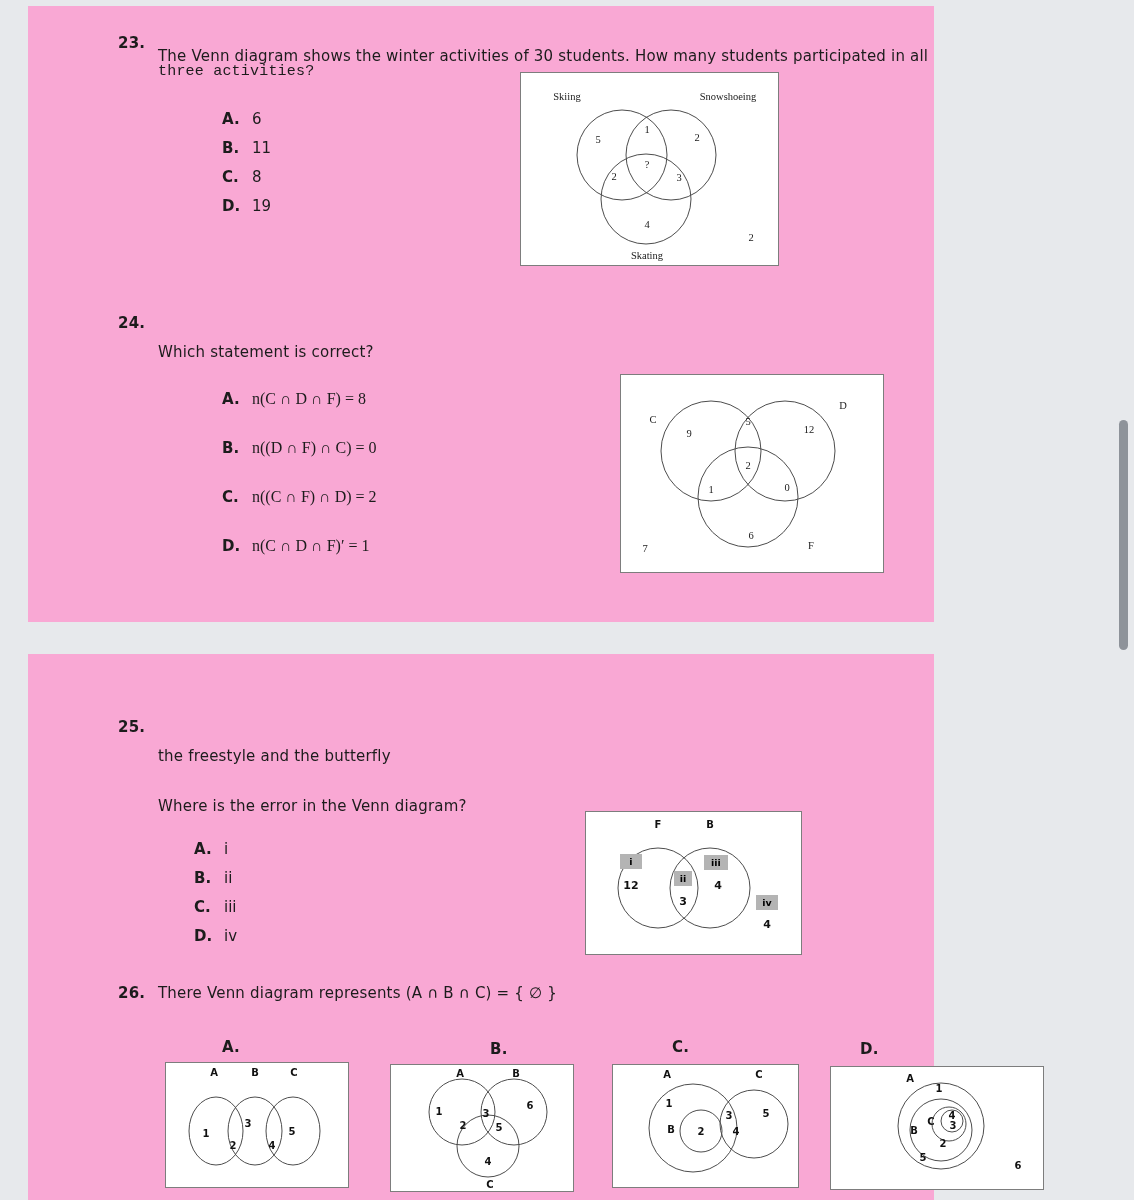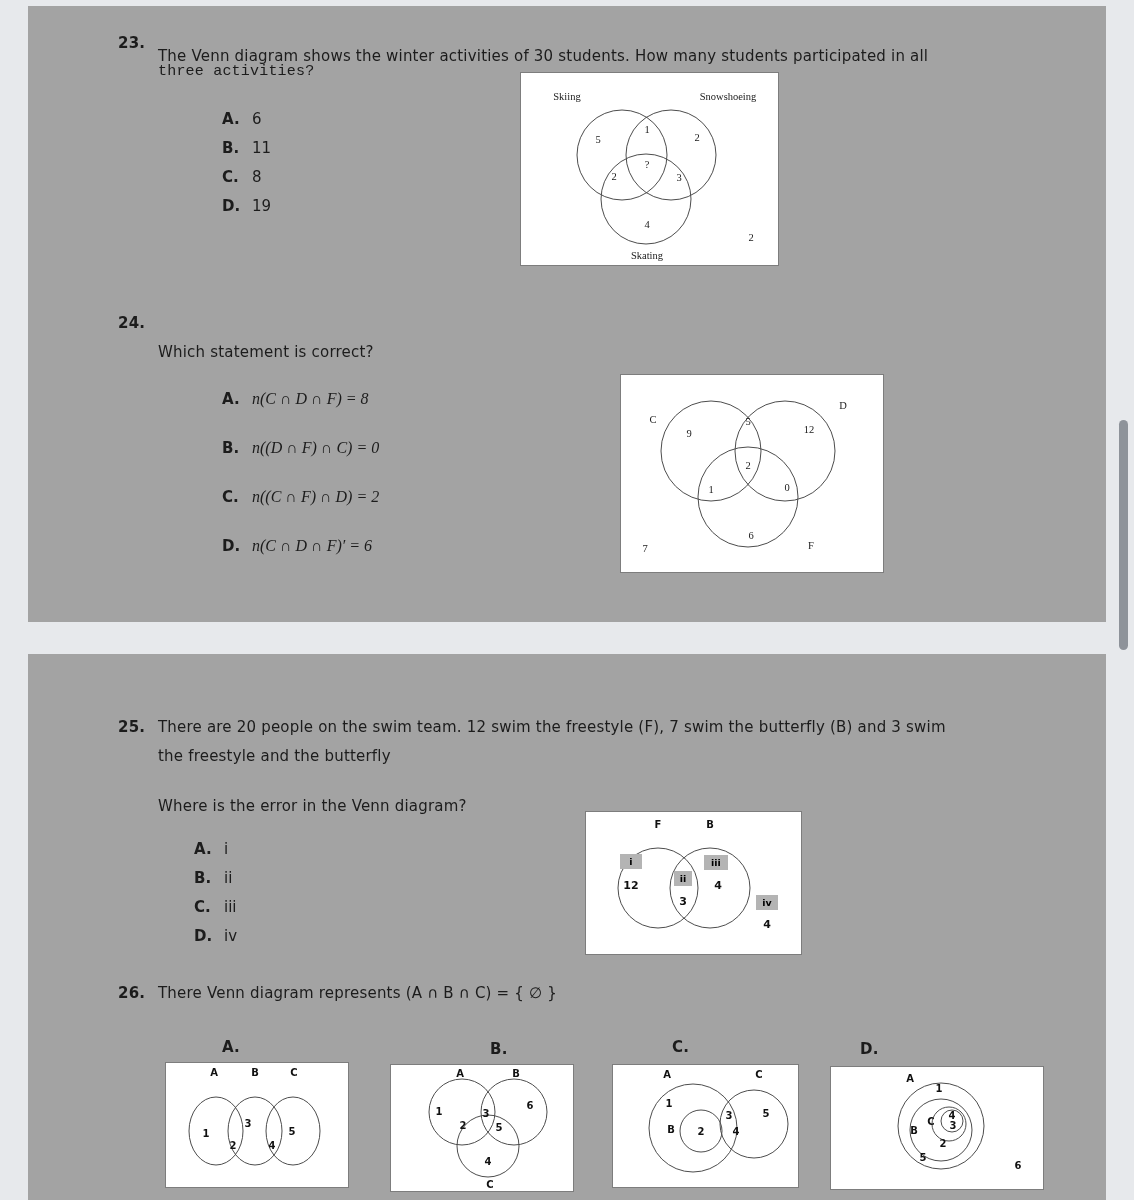--- a/index.html
+++ b/index.html
@@ -7,34 +7,34 @@
   body {
     background:#e7e9ec;
     font-family:"DejaVu Sans", sans-serif;
     color:#1c1c1c;
     position:relative;
     overflow:hidden;
   }
   .card {
     position:absolute;
     left:28px;
-    width:1078px;
-    background:#a3a3a3;
+    width:906px;
+    background:#f9a8d4;
     padding-left:40px;
   }
   #card1 { top:6px; height:616px; }
   #card2 { top:654px; height:546px; }
   .abs { position:absolute; }
   .qnum { font-weight:bold; font-size:15px; letter-spacing:.2px; }
   .qtext { font-size:15px; letter-spacing:.2px; white-space:nowrap; }
   .opt { line-height:22px; margin-bottom:7px; white-space:nowrap; }
   .opt24 { line-height:21px; margin-bottom:27px; white-space:nowrap; }
   .optlabel { font-weight:bold; font-size:15px; display:inline-block; width:30px; }
   .optval { font-size:15px; }
-  .math { font-family:"Liberation Serif", serif; font-style:italic; font-size:16px; }
+  .math { font-family:"Liberation Serif", serif; font-size:16px; }
   .diagram-box { position:absolute; border:1px solid #7d7d7d; background:#fff; }
   .vc { fill:none; stroke:#4d4d4d; stroke-width:1; }
   .vt { font-family:"Liberation Serif", serif; font-size:10.5px; fill:#1a1a1a; text-anchor:middle; }
   .vtb { font-family:"DejaVu Sans", sans-serif; font-size:10px; font-weight:bold; fill:#111; text-anchor:middle; }
   .vtn { font-family:"DejaVu Sans", sans-serif; font-size:11px; font-weight:bold; fill:#111; text-anchor:middle; }
   .tag { fill:#b4b4b4; }
   .tagtext { font-family:"DejaVu Sans", sans-serif; font-size:9.5px; font-weight:bold; fill:#000; text-anchor:middle; }
   .scroll-thumb {
     position:absolute;
     right:6px;
@@ -78,21 +78,21 @@
     </svg>
   </div>
 
   <div class="abs qnum" style="left:90px; top:308px;">24.</div>
   <div class="abs qtext" style="left:130px; top:337px;">Which statement is correct?</div>
 
   <div class="abs" style="left:194px; top:382px;">
     <div class="opt24"><span class="optlabel">A.</span><span class="math">n(C ∩ D ∩ F) = 8</span></div>
     <div class="opt24"><span class="optlabel">B.</span><span class="math">n((D ∩ F) ∩ C) = 0</span></div>
     <div class="opt24"><span class="optlabel">C.</span><span class="math">n((C ∩ F) ∩ D) = 2</span></div>
-    <div class="opt24"><span class="optlabel">D.</span><span class="math">n(C ∩ D ∩ F)′ = 6</span></div>
+    <div class="opt24"><span class="optlabel">D.</span><span class="math">n(C ∩ D ∩ F)′ = 1</span></div>
   </div>
 
   <div class="diagram-box" style="left:592px; top:368px; width:264px; height:199px;">
     <svg width="262" height="197" viewBox="0 0 262 197">
       <circle class="vc" cx="90" cy="76" r="50"></circle>
       <circle class="vc" cx="164" cy="76" r="50"></circle>
       <circle class="vc" cx="127" cy="122" r="50"></circle>
       <text class="vt" x="32" y="48">C</text>
       <text class="vt" x="222" y="34">D</text>
       <text class="vt" x="190" y="174">F</text>
@@ -104,21 +104,20 @@
       <text class="vt" x="166" y="116">0</text>
       <text class="vt" x="130" y="164">6</text>
       <text class="vt" x="24" y="177">7</text>
     </svg>
   </div>
 </div>
 
 <div id="card2" class="card">
 
   <div class="abs qnum" style="left:90px; top:64px;">25.</div>
-  <div class="abs qtext" style="left:130px; top:64px;">There are 20 people on the swim team.   12 swim the freestyle (F),  7 swim the butterfly (B) and 3 swim</div>
   <div class="abs qtext" style="left:130px; top:93px;">the freestyle and the butterfly</div>
   <div class="abs qtext" style="left:130px; top:143px;">Where is the error in the Venn diagram?</div>
 
   <div class="abs" style="left:166px; top:184px;">
     <div class="opt"><span class="optlabel">A.</span><span class="optval">i</span></div>
     <div class="opt"><span class="optlabel">B.</span><span class="optval">ii</span></div>
     <div class="opt"><span class="optlabel">C.</span><span class="optval">iii</span></div>
     <div class="opt"><span class="optlabel">D.</span><span class="optval">iv</span></div>
   </div>
 

